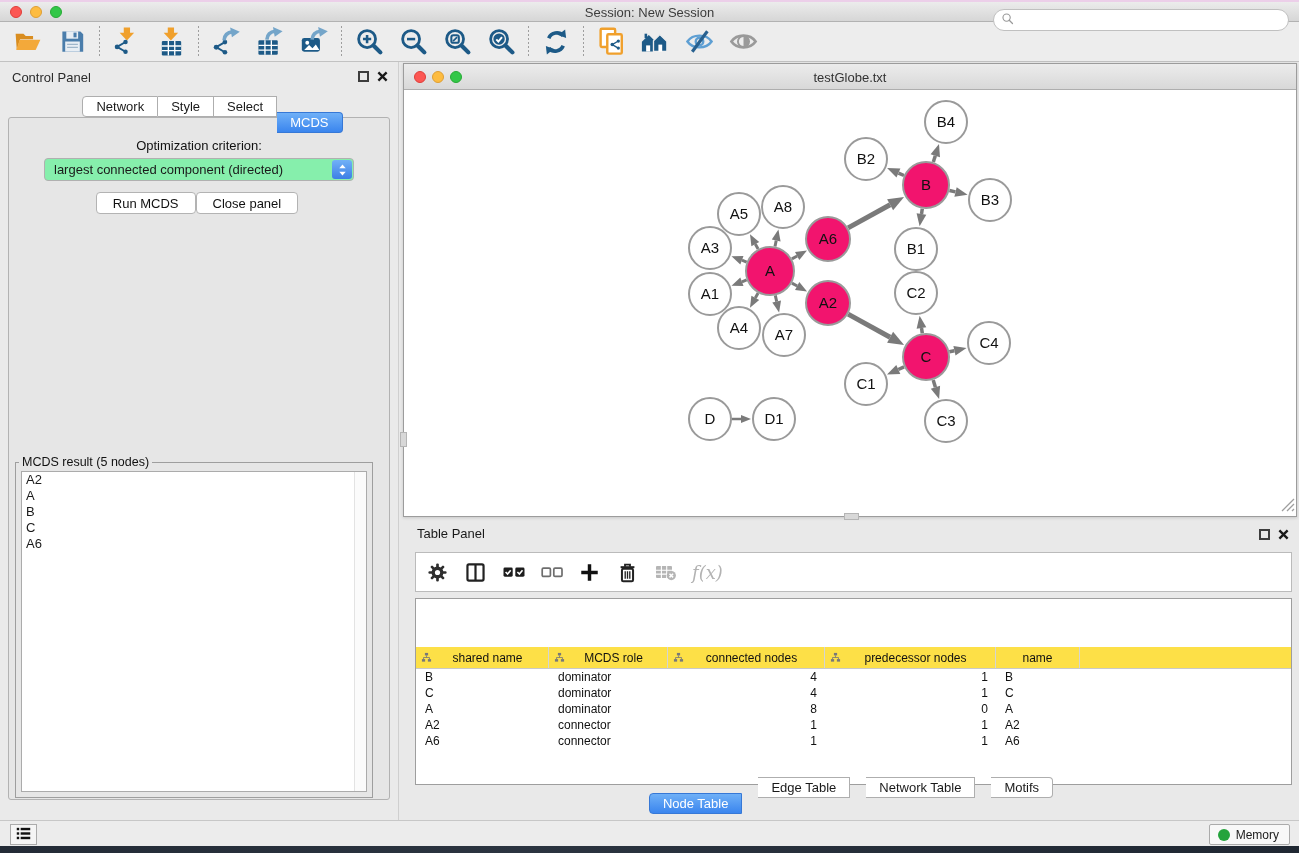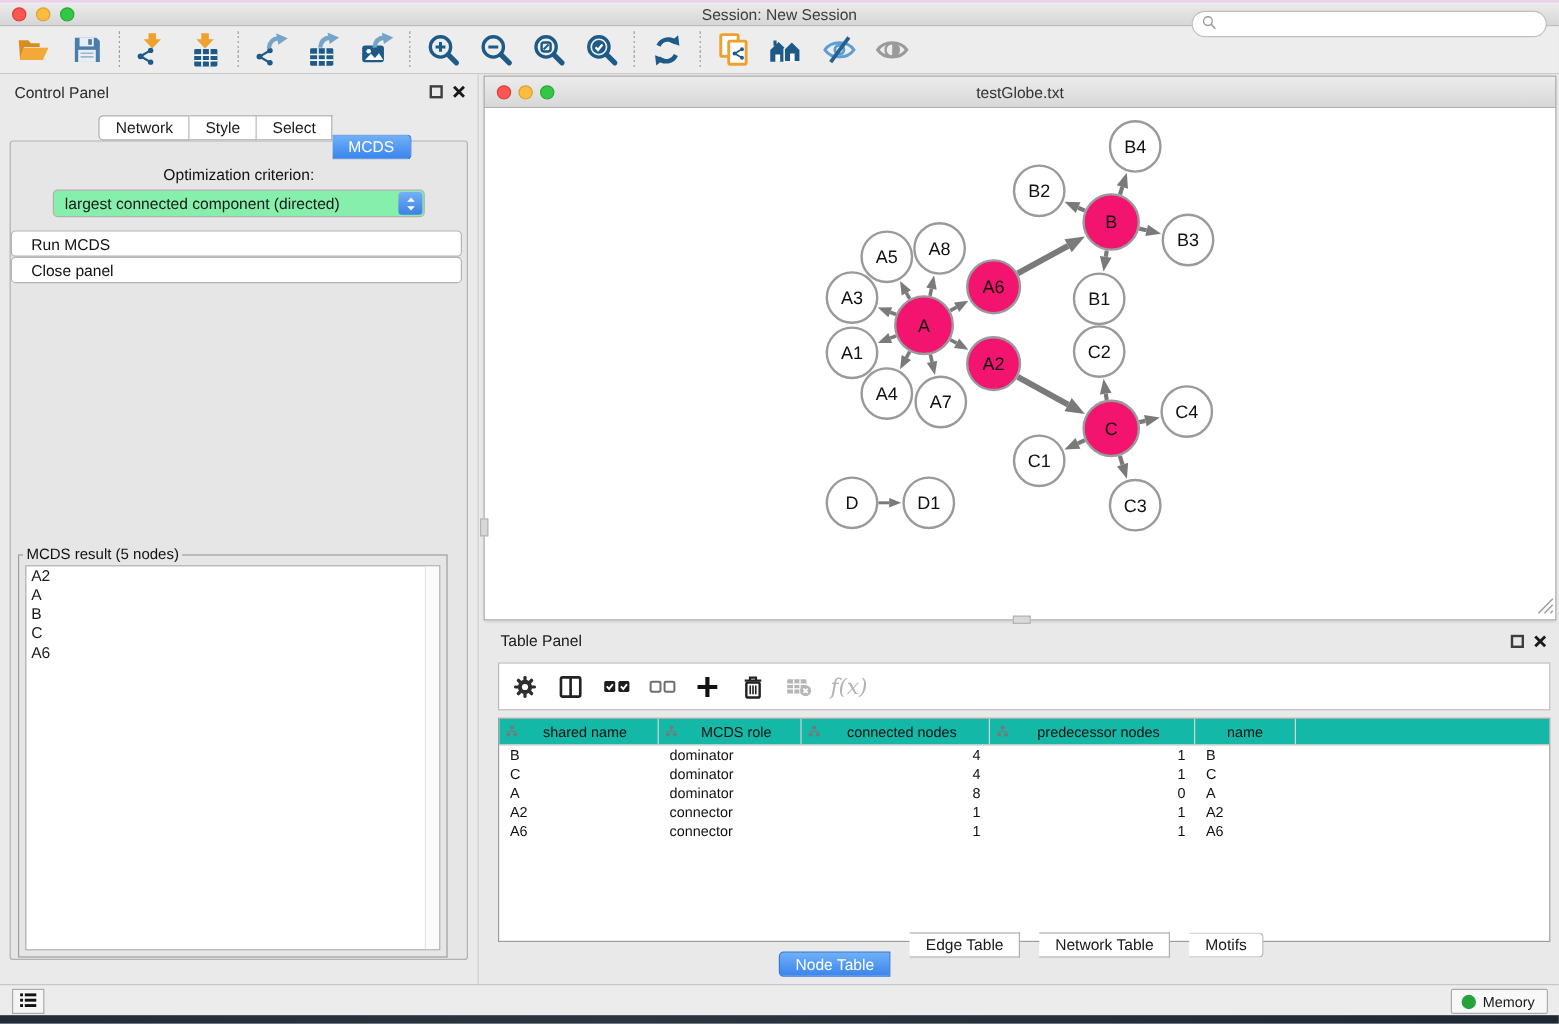--- a/index.html
+++ b/index.html
@@ -34,21 +34,21 @@
 .p-close{cursor:pointer;display:flex;}
 .ctl-tabs{position:absolute;left:0;right:0;top:34px;display:flex;justify-content:center;padding-left:27px;}
 .seg{height:21px;padding:0 13px;background:#fff;border:1px solid #aeaeae;border-left:none;font-size:13px;display:flex;align-items:center;color:#1a1a1a;cursor:pointer;}
 .seg.first{border-left:1px solid #aeaeae;border-radius:4px 0 0 4px;}
 .seg.last{border-radius:0 4px 4px 0;}
 .seg.active{background:linear-gradient(#6fb0f7,#3a85ee);border-color:#3678d6;color:#fff;margin-top:16px;}
 .tab-content{position:absolute;left:8px;right:8px;top:55px;bottom:20px;border:1px solid #b2b2b2;border-radius:3px;background:#e6e6e6;}
 .opt-label{position:absolute;left:0;right:0;top:20px;text-align:center;font-size:13px;color:#111;}
 .dropdown{position:absolute;left:35px;right:35px;top:40px;height:23px;background:#86efac;border:1px solid #b0b0b0;border-radius:4px;display:flex;align-items:center;padding-left:9px;font-size:13px;cursor:pointer;}
 .stepper{position:absolute;right:1px;top:1px;bottom:1px;width:20px;border-radius:3px;background:linear-gradient(#72b1f7,#3c7fe5);display:flex;align-items:center;justify-content:center;}
-.btn-row{position:absolute;left:0;right:4px;top:74px;display:flex;justify-content:center;flex-direction:column;}
+.btn-row{position:absolute;left:0;right:4px;top:74px;display:flex;justify-content:center;}
 .btn{height:22px;padding:0 16px;background:#fff;border:1px solid #b3b3b3;border-radius:4px;font-size:13px;display:flex;align-items:center;cursor:pointer;color:#111;}
 .result-box{position:absolute;left:6px;right:16px;top:337px;bottom:1px;border:1px solid #9e9e9e;background:transparent;}
 .result-box legend{font-size:12.5px;padding:0 3px;margin-left:3px;color:#111;}
 .result-list{position:absolute;left:5px;right:5px;top:2px;bottom:5px;background:#fff;border:1px solid #ababab;overflow:hidden;}
 .result-list .scroll{position:absolute;right:0;top:0;bottom:0;width:12px;background:#fbfbfb;border-left:1px solid #e3e3e3;}
 .result-item{font-size:13px;line-height:16px;padding:0 4px;cursor:default;}
 
 
 .net-window{position:absolute;left:403px;top:1px;width:894px;height:454px;background:#fff;border:1px solid #9c9c9c;box-shadow:0 1px 3px rgba(0,0,0,.15);}
 .net-titlebar{position:absolute;left:0;top:0;right:0;height:26px;background:linear-gradient(#ececec,#d8d8d8);border-bottom:1px solid #aeaeae;}
@@ -62,21 +62,21 @@
 
 
 .table-panel{position:absolute;left:403px;top:458px;width:896px;height:300px;}
 .tp-head{position:absolute;left:0;right:0;top:0;height:28px;}
 .tp-head .p-title{position:absolute;left:14px;top:6px;}
 .tp-toolbar{position:absolute;left:12px;right:7px;top:32px;height:40px;background:#fff;border:1px solid #bbb;display:flex;align-items:center;padding-left:10px;gap:6px;}
 .tp-btn{width:32px;height:32px;display:flex;align-items:center;cursor:pointer;}
 .tp-btn.disabled{cursor:default;}
 .fx{font-family:"DejaVu Serif",serif;font-style:italic;font-size:18px;color:#b3b3b3;}
 .tbl{position:absolute;left:12px;right:7px;top:78px;bottom:35px;background:#fff;border:1px solid #9e9e9e;overflow:hidden;}
-.tbl-header{display:flex;height:22px;background:#14b8a6;border-bottom:1px solid #c9c9c9;}
+.tbl-header{display:flex;height:22px;background:#fde047;border-bottom:1px solid #c9c9c9;margin-top:48px;}
 .th{display:flex;align-items:center;border-right:1px solid #d4d4d4;padding-left:5px;font-size:12px;color:#111;cursor:pointer;}
 .th .th-label{flex:1;text-align:center;padding-right:5px;}
 .tbl-row{display:flex;height:16px;}
 .td{font-size:12px;line-height:16px;color:#111;white-space:nowrap;overflow:hidden;cursor:default;}
 .td.left{padding-left:9px;}
 .td.right{text-align:right;padding-right:8px;}
 .tbl-tabs{position:absolute;left:0;right:0;bottom:6px;display:flex;justify-content:center;gap:16px;}
 
 
 .statusbar{position:absolute;left:0;top:820px;width:1299px;height:26px;background:#ececec;border-top:1px solid #c7c7c7;}

